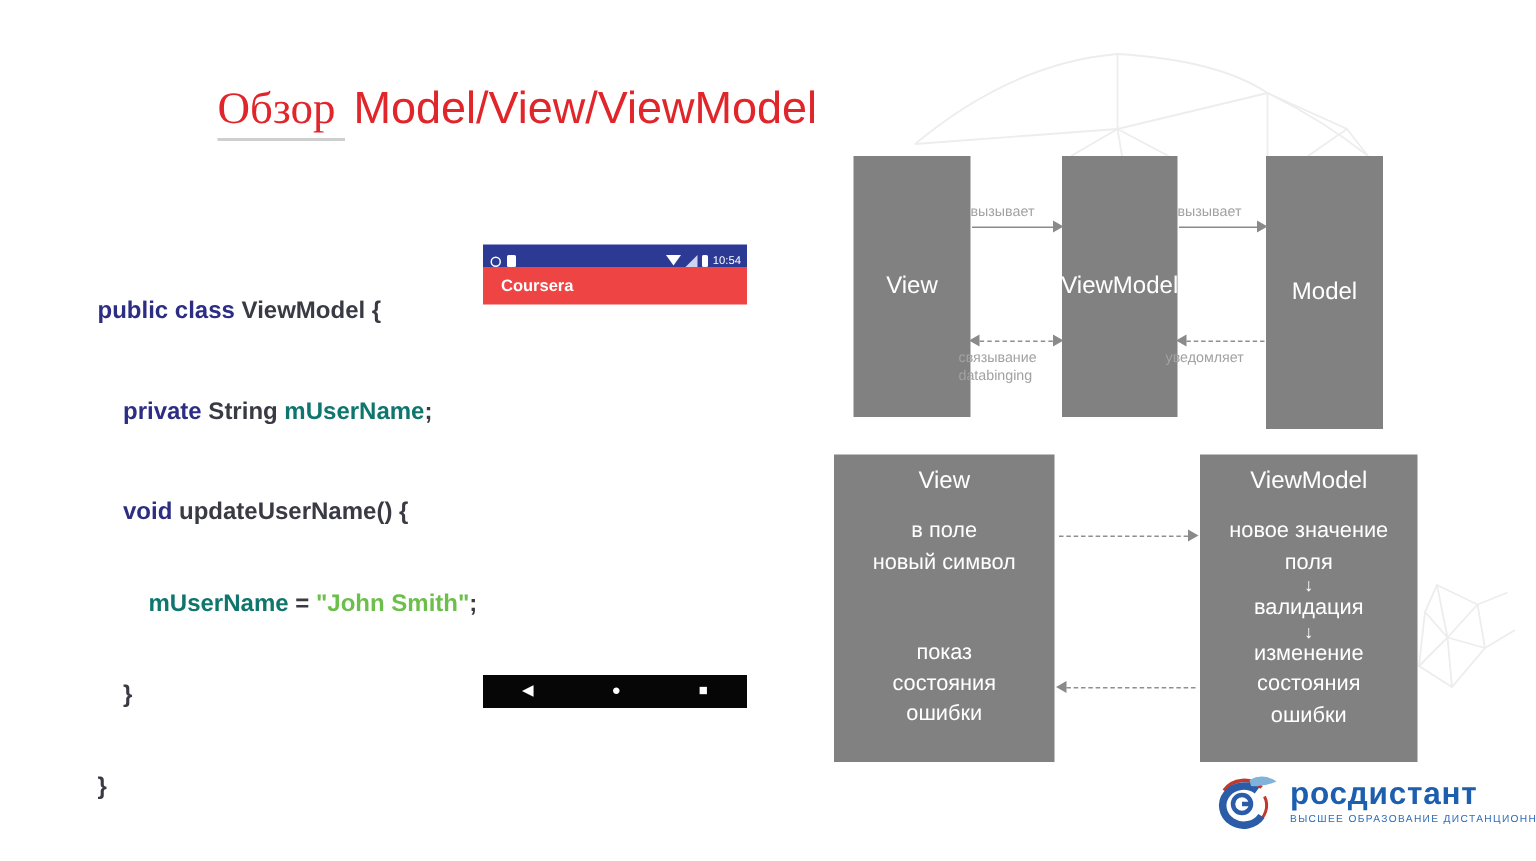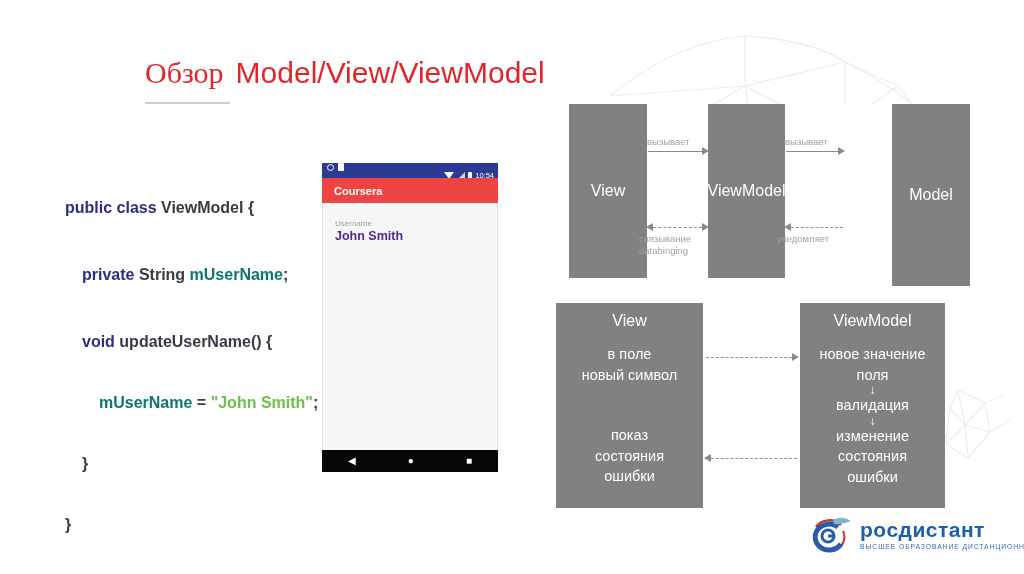--- a/index.html
+++ b/index.html
@@ -6,38 +6,38 @@
   .slide {
     position:relative; width:1024px; height:574px; background:#ffffff;
     overflow:hidden; font-family:"Liberation Sans", sans-serif;
   }
 
   
   .mesh { position:absolute; left:0; top:0; pointer-events:none; }
 
   
   .title { position:absolute; left:145px; top:56px; font-size:30px; color:#e0262b; white-space:nowrap; }
-  .title .w1 { font-family:"Liberation Serif", serif; border-bottom:2px solid #cfcfcf; padding-bottom:13px; padding-right:6px; }
+  .title .w1 { font-family:"Liberation Serif", serif; border-bottom:2px solid #cfcfcf; padding-bottom:3px; padding-right:6px; }
   .title .w2 { font-family:"Liberation Sans", sans-serif; margin-left:6px; }
 
   
   .code { position:absolute; left:65px; top:158px; font-size:16px; font-weight:600;
           color:#3a3a44; line-height:20px; white-space:pre; }
   .code .ln { margin-bottom:7px; }
   .code .ln.tight { margin-bottom:1px; }
   .code .ind1 { padding-left:17px; }
   .code .ind2 { padding-left:34px; }
   .kw  { color:#2d2e83; font-weight:700; }
   .fld { color:#0f766e; font-weight:700; }
   .str { color:#6cbf4a; font-weight:700; }
 
   
   .phone { position:absolute; left:322px; top:163px; width:176px; height:309px; }
   .statusbar { position:absolute; left:0; top:0; width:100%; height:15px; background:#2c3a94;
-               display:flex; align-items:flex-start; color:#fff; font-size:7.5px;flex-direction:column; }
+               display:flex; align-items:flex-end; color:#fff; font-size:7.5px; }
   .statusbar .left { display:flex; gap:4px; margin-left:5px; align-items:center; }
   .statusbar .right { margin-left:auto; margin-right:4px; display:flex; gap:3px; align-items:center; }
   .sb-dot { width:7px; height:7px; border:1.5px solid #fff; border-radius:50%; box-sizing:border-box; }
   .sb-sq  { width:6px; height:8px; background:#fff; border-radius:1px; }
   .wifi   { width:0; height:0; border-left:5px solid transparent; border-right:5px solid transparent; border-top:7px solid #fff; }
   .signal { width:0; height:0; border-left:8px solid transparent; border-bottom:8px solid #cfd4f0; }
   .batt   { width:4px; height:8px; background:#fff; border-radius:1px; }
   .appbar { position:absolute; left:0; top:15px; width:100%; height:25px; background:#ef4444;
             color:#fff; font-size:11px; font-weight:700; display:flex; align-items:center; padding-left:12px; box-sizing:border-box; }
   .phonebody { position:absolute; left:0; top:40px; width:100%; height:247px; background:#f6f6f6;
@@ -110,38 +110,34 @@
       <div class="right">
         <span class="wifi"></span>
         <span class="signal"></span>
         <span class="batt"></span>
         <span>10:54</span>
       </div>
     </div>
     <div class="appbar">
       <span>Coursera</span>
     </div>
-    <div class="phonebody">
-      <div class="fieldlabel">Username</div>
-      <div class="fieldvalue">John Smith</div>
-    </div>
     <div class="navbar">
       <span class="nav-ic">◀</span>
       <span class="nav-ic">●</span>
       <span class="nav-ic">■</span>
     </div>
   </div>
 
   <div class="gbox top3" style="left:569px; top:104px; width:78px; height:174px;">
     <span>View</span>
   </div>
   <div class="gbox top3" style="left:708px; top:104px; width:77px; height:174px;">
     <span>ViewModel</span>
   </div>
-  <div class="gbox top3" style="left:892px; top:104px; width:78px; height:182px;">
+  <div class="gbox top3" style="left:844px; top:104px; width:78px; height:182px;">
     <span>Model</span>
   </div>
 
   <div class="alabel" style="left:647px; top:136px; width:61px;">вызывает</div>
   <div class="arrow" style="left:647px; top:147px; width:61px;">
     <span class="shaft"></span>
       <span class="head r"></span>
   </div>
 
   <div class="alabel" style="left:785px; top:136px; width:59px;">вызывает</div>

